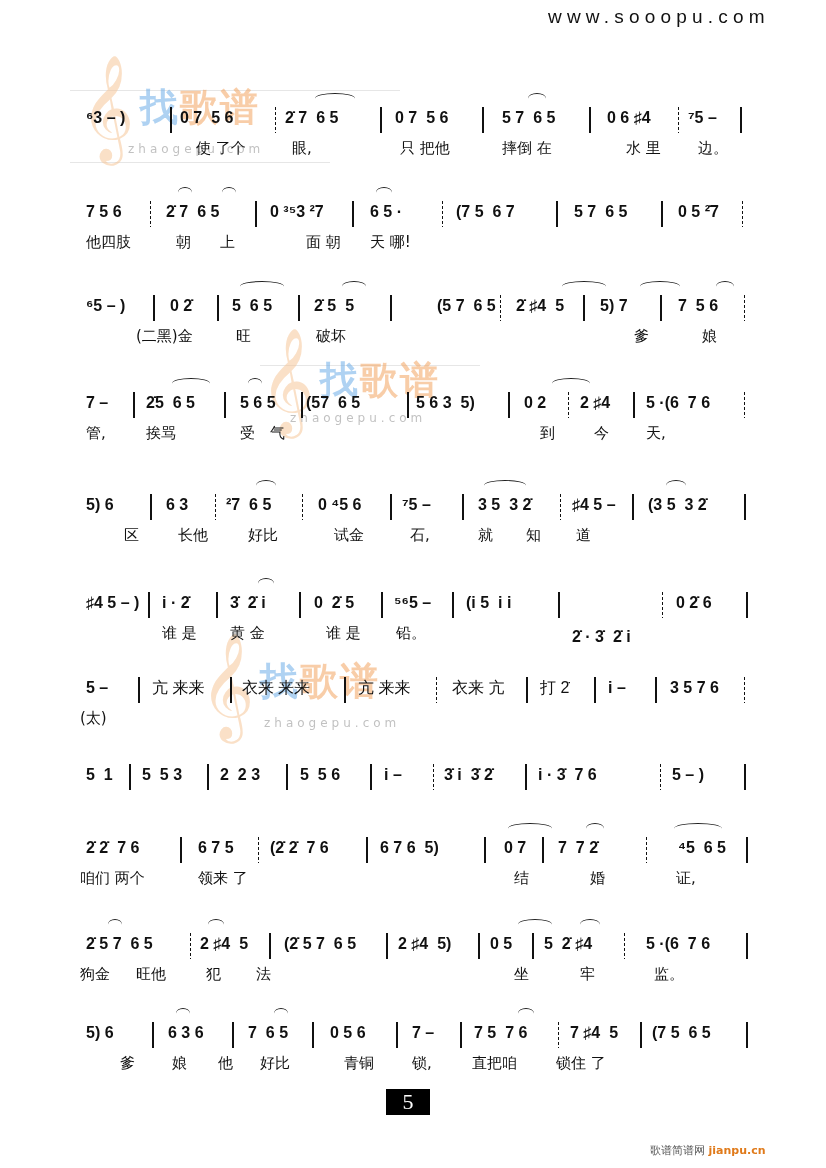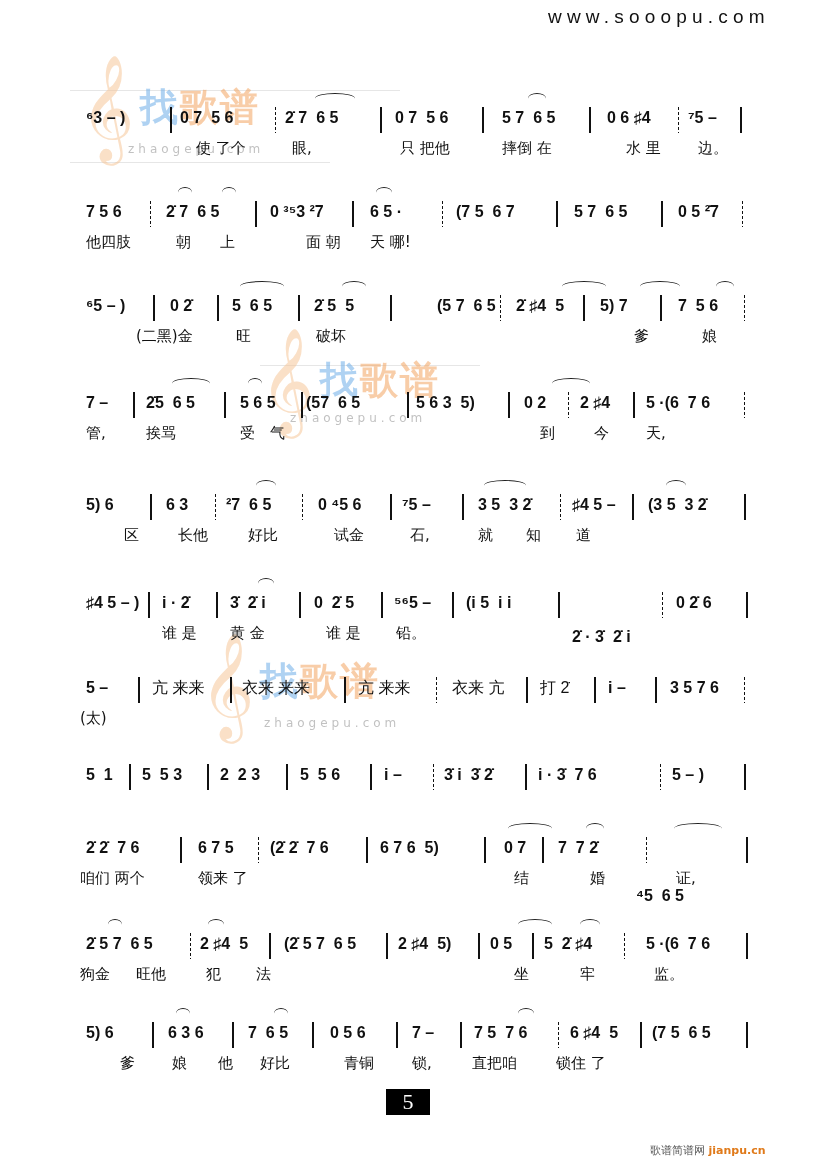--- a/index.html
+++ b/index.html
@@ -299,21 +299,21 @@
     <div class="bar" style="left:286px;"></div>
     <span class="m" style="left:300px;">6 7 6  5)</span>
     <div class="bar" style="left:404px;"></div>
     <div class="slur" style="left:428px;width:44px;"></div>
     <span class="m" style="left:424px;text-align:center;">0 7</span>
     <div class="bar" style="left:462px;"></div>
     <div class="slur" style="left:506px;width:18px;"></div>
     <span class="m" style="left:478px;">7  7 2̇</span>
     <div class="bar dash" style="left:566px;"></div>
     <div class="slur" style="left:594px;width:48px;"></div>
-    <span class="m" style="left:556px;margin-top:48px;">⁴5  6 5</span>
+    <span class="m" style="left:598px;">⁴5  6 5</span>
     <div class="bar" style="left:666px;"></div>
   </div>
   <div class="lyrics">
     <span class="ly" style="left:0px;">咱们 两个</span>
     <span class="ly" style="left:118px;">领来 了</span>
     <span class="ly" style="left:434px;">结</span>
     <span class="ly" style="left:510px;">婚</span>
     <span class="ly" style="left:596px;">证,</span>
   </div>
 </div>
@@ -360,21 +360,21 @@
     <div class="slur" style="left:194px;width:14px;"></div>
     <span class="m" style="left:168px;">7  6 5</span>
     <div class="bar" style="left:232px;"></div>
     <span class="m" style="left:250px;">0 5 6</span>
     <div class="bar" style="left:316px;"></div>
     <span class="m" style="left:332px;">7 –</span>
     <div class="bar" style="left:380px;"></div>
     <div class="slur" style="left:438px;width:16px;"></div>
     <span class="m" style="left:394px;">7 5  7 6</span>
     <div class="bar dash" style="left:478px;"></div>
-    <span class="m" style="left:490px;">6 ♯4  5</span>
+    <span class="m" style="left:490px;">7 ♯4  5</span>
     <div class="bar" style="left:560px;"></div>
     <span class="m" style="left:572px;">(7 5  6 5</span>
     <div class="bar" style="left:666px;"></div>
   </div>
   <div class="lyrics">
     <span class="ly" style="left:40px;">爹</span>
     <span class="ly" style="left:92px;">娘</span>
     <span class="ly" style="left:138px;">他</span>
     <span class="ly" style="left:180px;">好比</span>
     <span class="ly" style="left:264px;">青铜</span>

